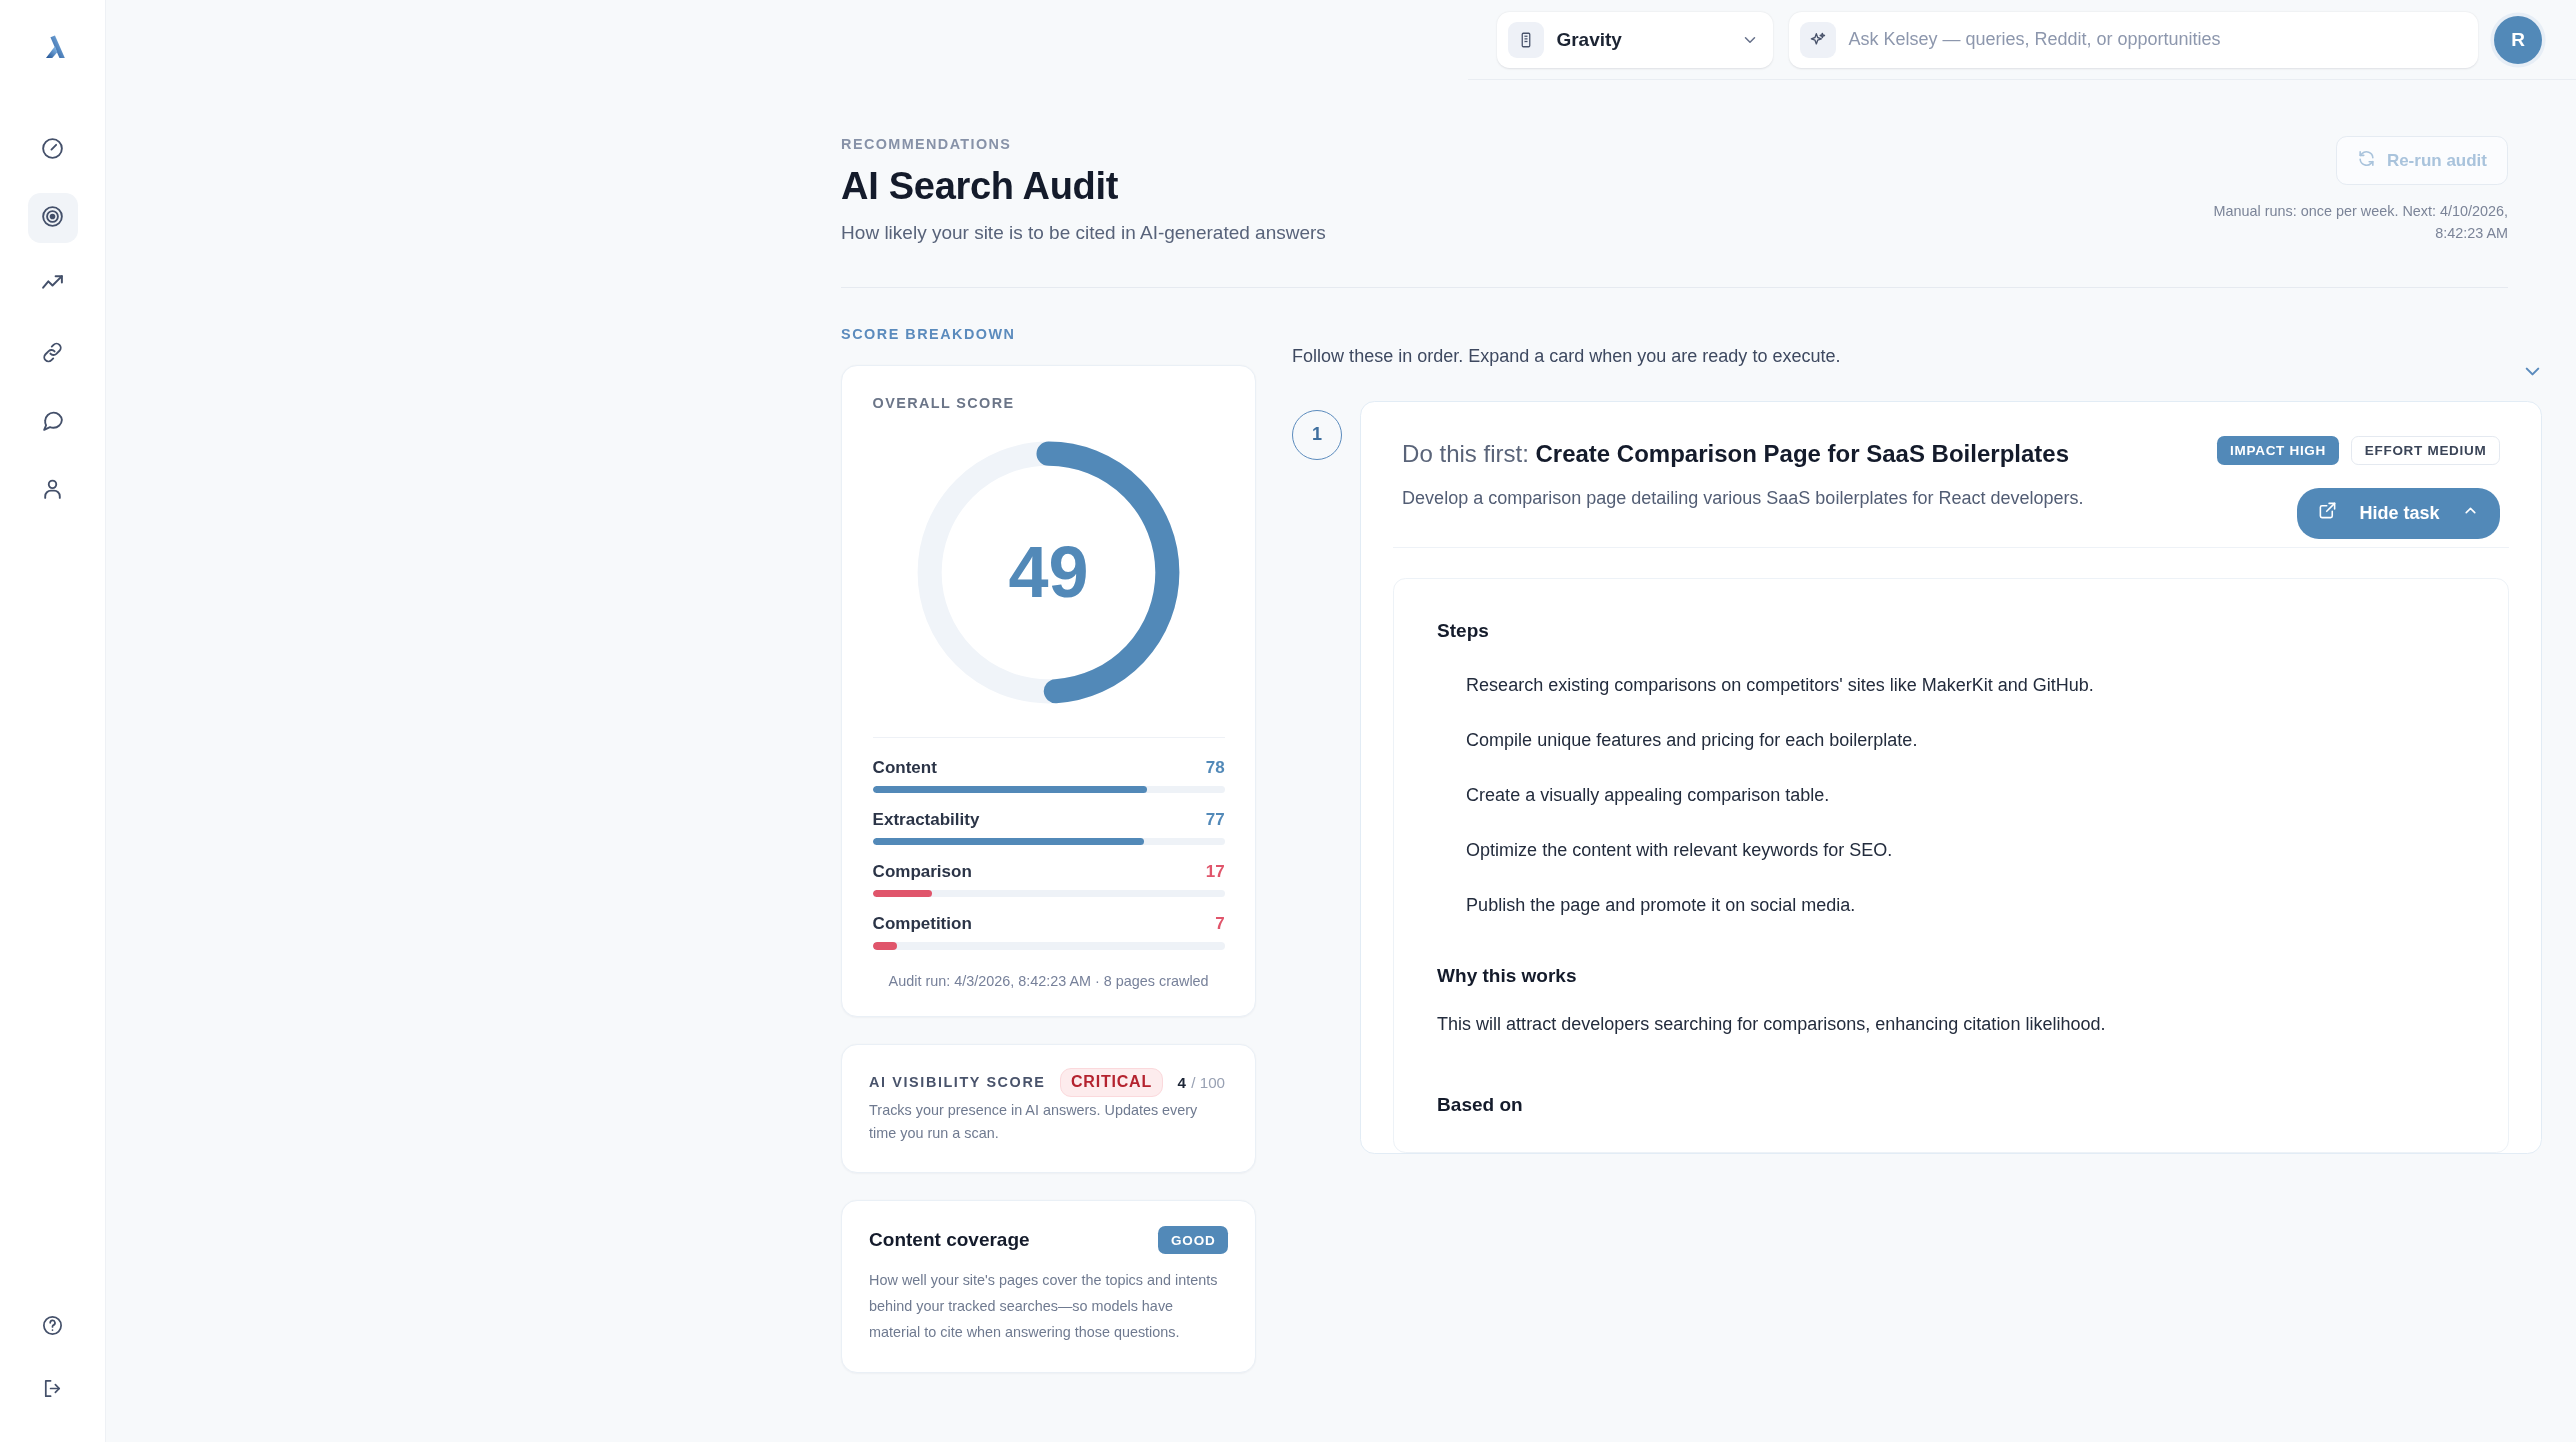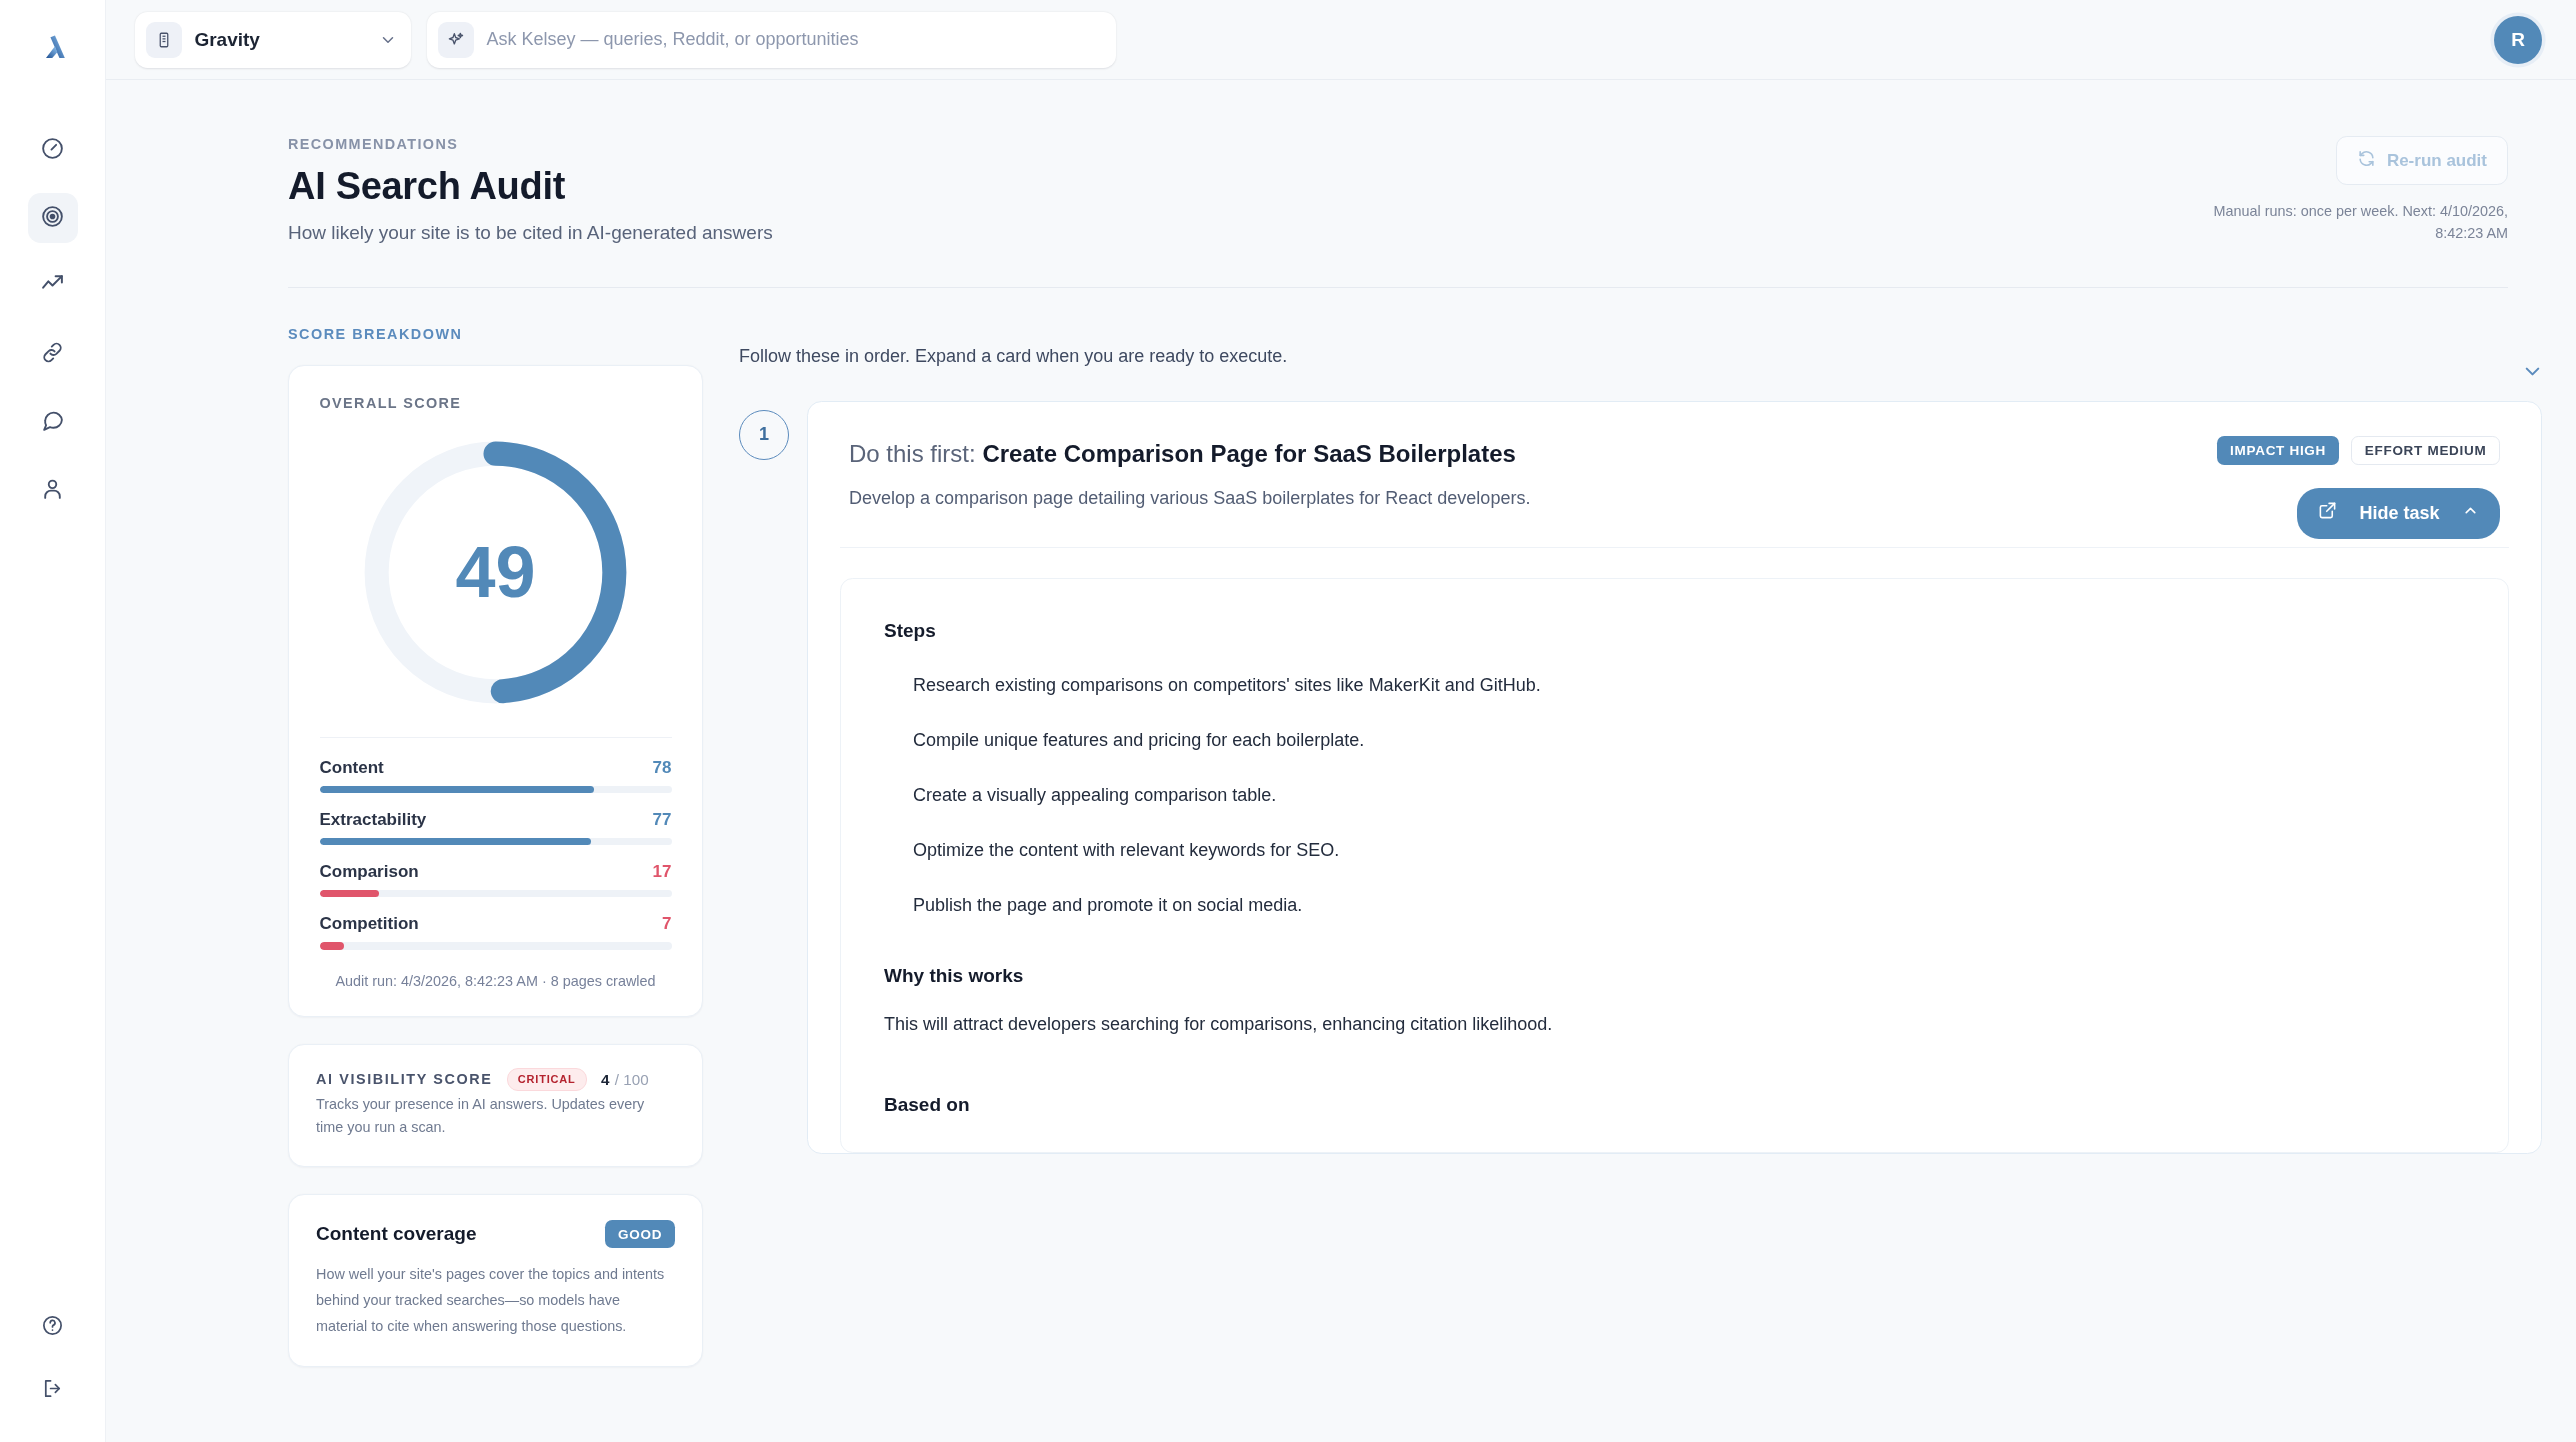--- a/index.html
+++ b/index.html
@@ -24,21 +24,21 @@
   .rail-nav { margin-top: 59px; display: flex; flex-direction: column; gap: 18px; align-items: center; }
   .rail-btn {
     width: 50px; height: 50px; border-radius: 12.6px;
     display: flex; align-items: center; justify-content: center;
     color: #44506a;
   }
   .rail-btn.active { background: #f1f4f8; }
   .rail-bottom { position: absolute; bottom: 27px; display: flex; flex-direction: column; gap: 12.6px; align-items: center; }
 
   
-  .right { flex: 1; display: flex; flex-direction: column; min-width: 0; }
+  .right { flex: 1; display: flex; flex-direction: column; min-width: 0; align-items: flex-end; }
 
   
   .topbar {
     height: 80px; background: #f7f9fb;
     border-bottom: 0.9px solid #e9edf2;
     display: flex; align-items: center; padding: 0 34px 0 29px;
     gap: 16px; flex: 0 0 80px;
   }
   .proj-select {
     width: 276px; height: 56px; background: #fff;
@@ -115,21 +115,21 @@
   .m-track { height: 7.2px; border-radius: 4.5px; background: #eef2f7; margin-top: 8px; overflow: hidden; }
   .m-fill { height: 7.2px; border-radius: 4.5px; }
 
   .audit-note { font-size: 14.4px; color: #77819a; margin-top: 23px; text-align: center; }
 
   .vis-card { margin-top: 27px; padding: 23px 27px 27px; }
   .vis-head { display: flex; align-items: center; gap: 14.4px; }
   .vis-title { font-size: 14.4px; font-weight: 700; letter-spacing: 1.6px; color: #49536b; }
   .pill-crit {
     background: #fdeced; color: #b4232f; border: 0.9px solid #fbd9dc;
-    font-size: 11px; font-weight: 700; letter-spacing: 0.8px;
+    font-size: 16px; font-weight: 700; letter-spacing: 0.8px;
     padding: 4.5px 10px; border-radius: 11px;
   }
   .vis-score { font-size: 15.2px; font-weight: 700; color: #1d2637; }
   .vis-score span { color: #98a1b3; font-weight: 400; }
   .vis-desc { font-size: 14.4px; color: #6f7a90; margin-top: 2px; line-height: 1.62; }
 
   .cov-card { margin-top: 27px; padding: 25px 27px 27px; }
   .cov-head { display: flex; align-items: center; justify-content: space-between; }
   .cov-title { font-size: 19px; font-weight: 700; color: #141b2b; }
   .pill-good {

